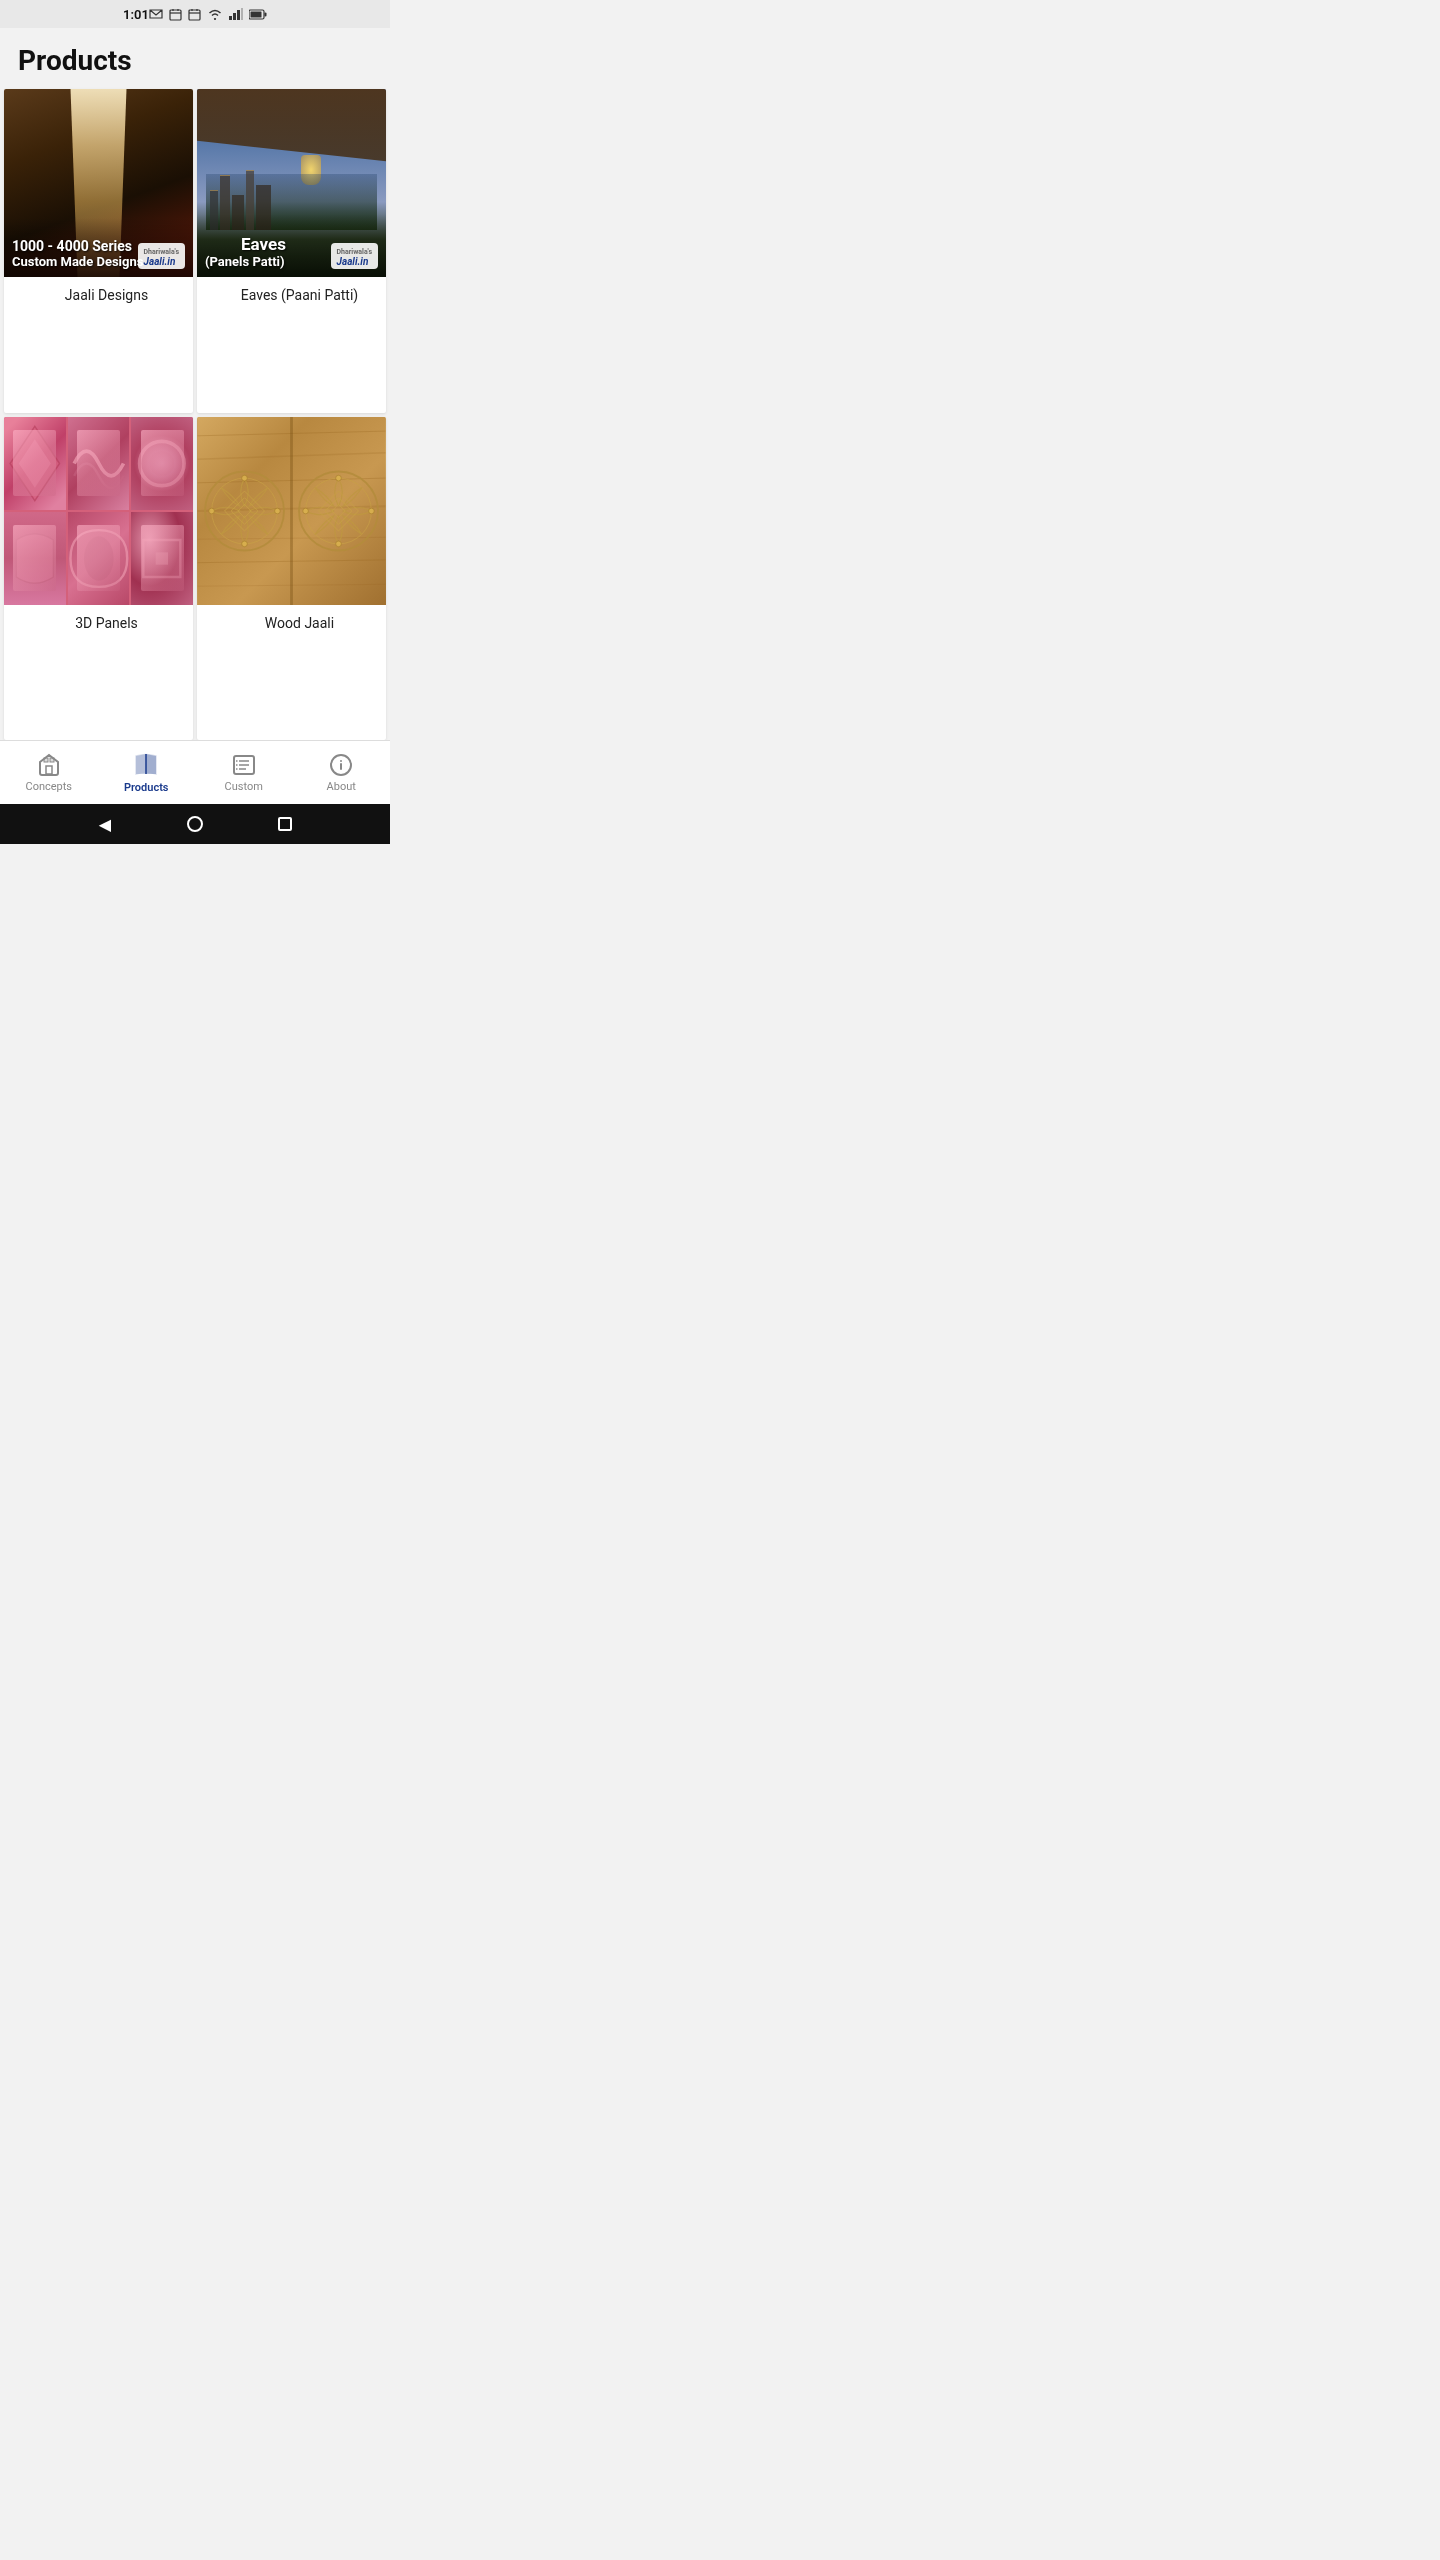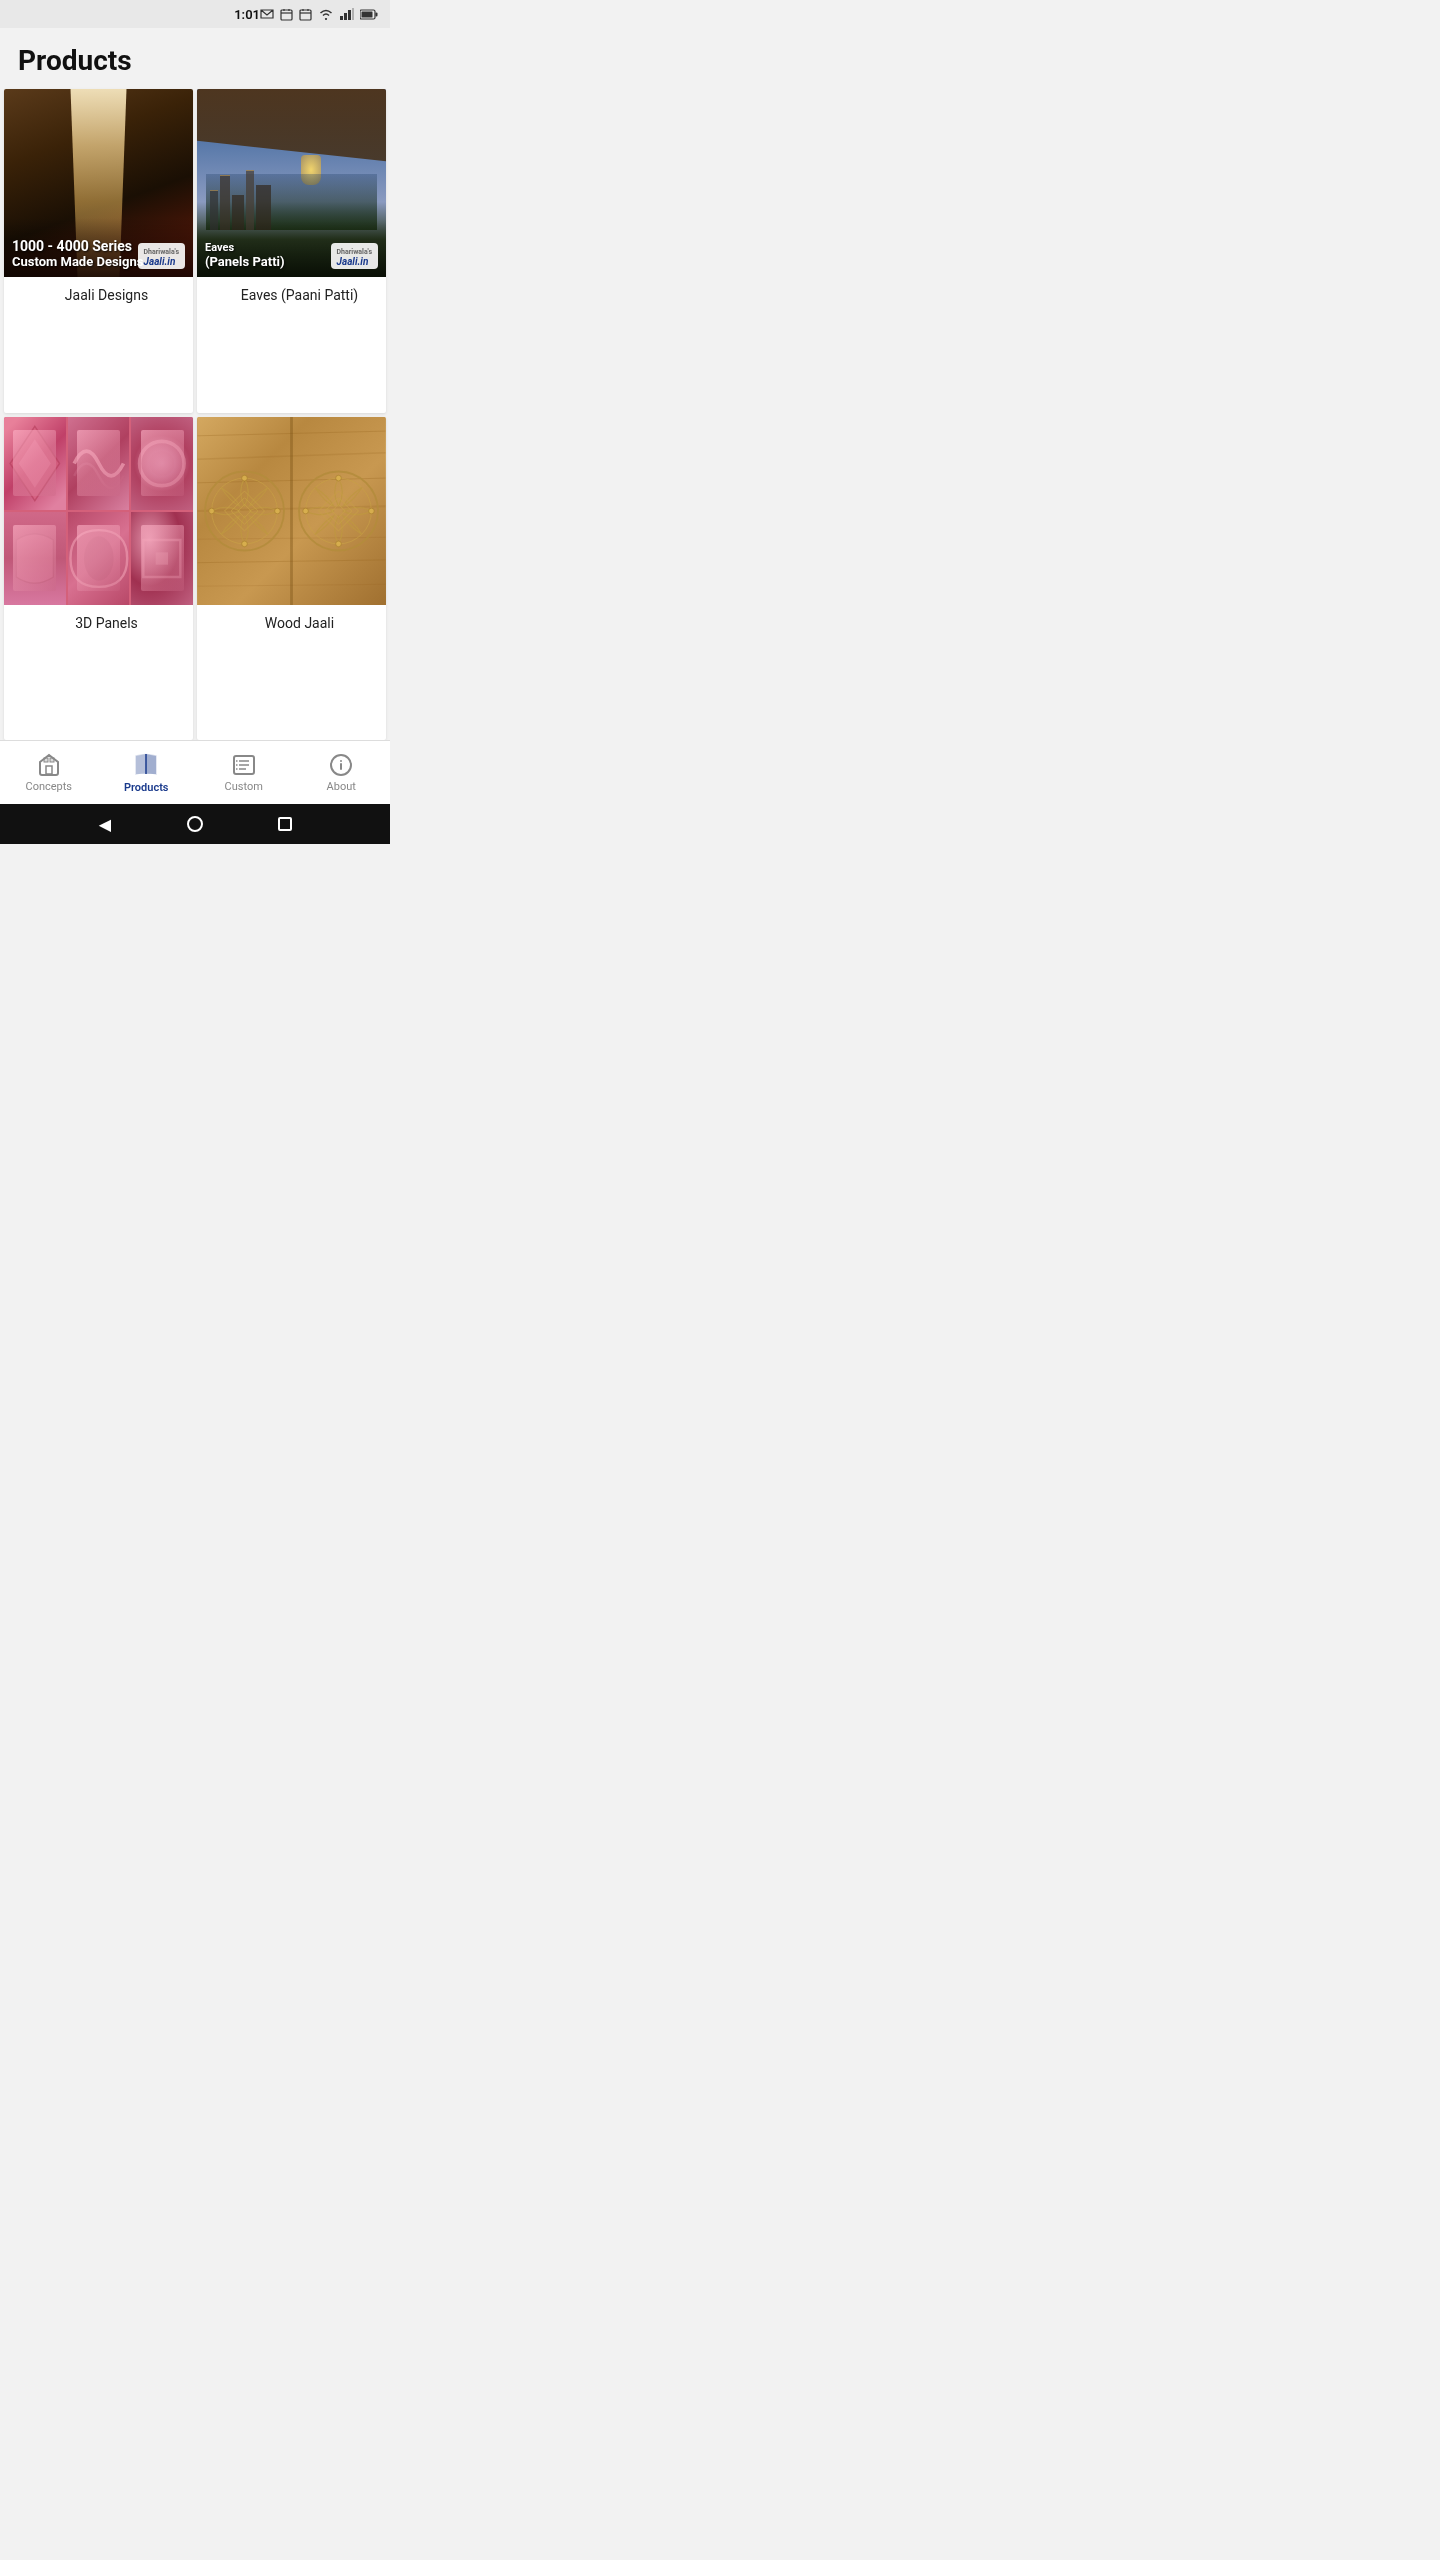--- a/index.html
+++ b/index.html
@@ -15,21 +15,21 @@
       position: relative;
       overflow-x: hidden;
     }
 
     
     .status-bar {
       background: #e8e8e8;
       height: 28px;
       display: flex;
       align-items: center;
-      justify-content: flex-end;
+      justify-content: center;
       padding: 0 12px;
     }
     .status-time {
       font-size: 13px;
       font-weight: 600;
       color: #111;
     }
     .status-icons {
       display: flex;
       align-items: center;
@@ -143,24 +143,25 @@
       background: radial-gradient(ellipse, rgba(255,220,100,0.9), rgba(200,150,50,0.6));
       border-radius: 4px 4px 8px 8px;
     }
     .img-eaves-overlay {
       position: absolute;
       bottom: 0; left: 0; right: 0;
       background: linear-gradient(transparent, rgba(0,0,0,0.65));
       padding: 20px 8px 8px 8px;
     }
     .img-eaves-text1 {
-      font-size: 11px;
+      font-size: 17px;
       font-weight: 700;
       color: #fff;
       text-shadow: 1px 1px 2px rgba(0,0,0,0.8);
+      margin-left: 36px;
     }
     .img-eaves-text2 {
       font-size: 13px;
       font-weight: 700;
       color: #fff;
       text-shadow: 1px 1px 2px rgba(0,0,0,0.8);
     }
     .eaves-logo {
       position: absolute;
       bottom: 8px; right: 8px;

